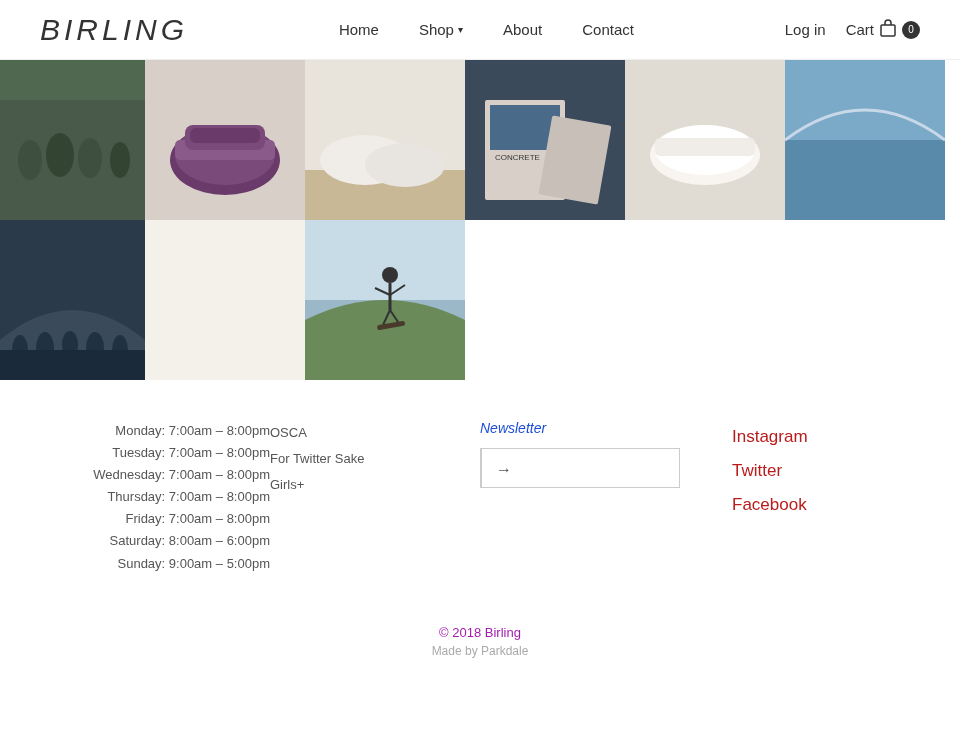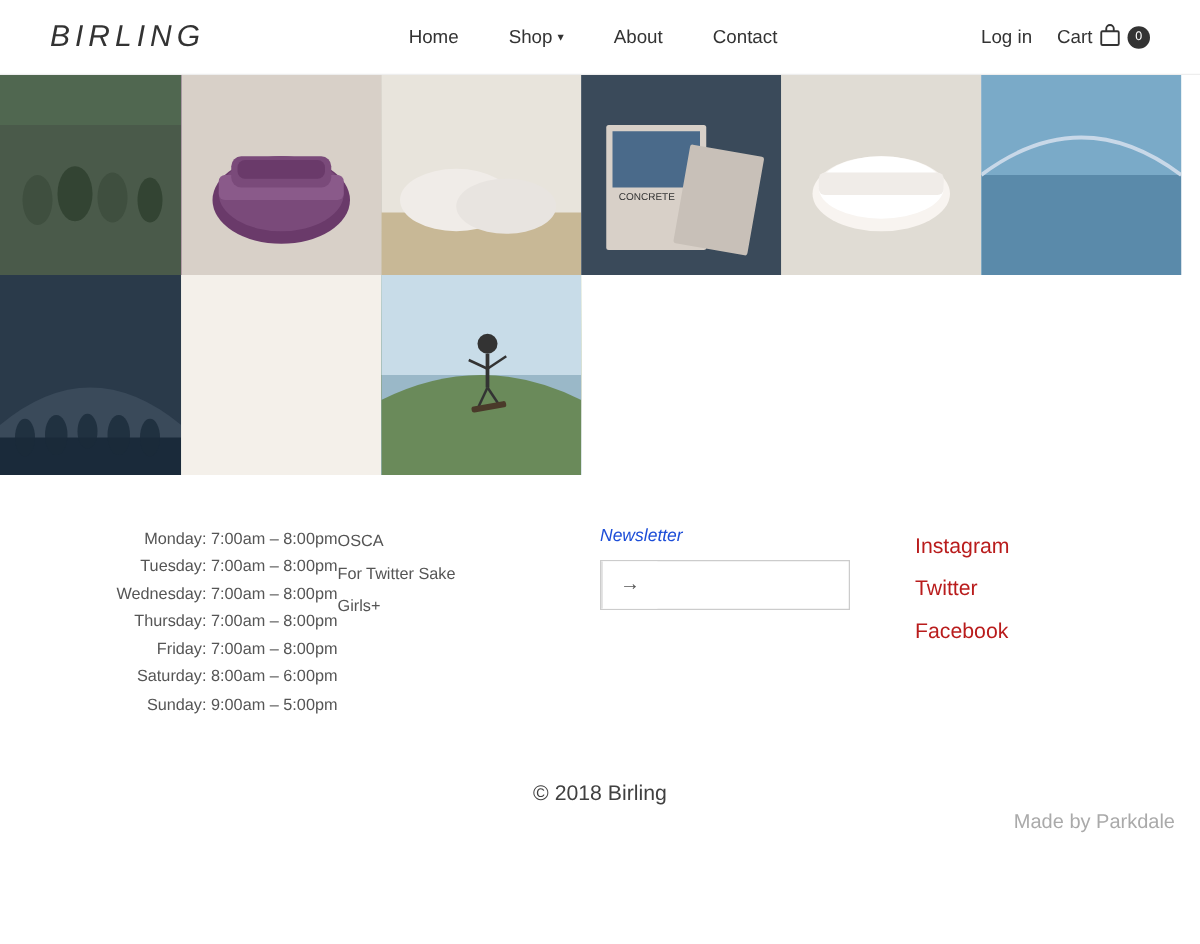--- a/index.html
+++ b/index.html
@@ -20,21 +20,21 @@
     nav {
       display: flex;
       align-items: center;
       justify-content: space-between;
       padding: 0 40px;
       height: 60px;
       border-bottom: 1px solid #eee;
     }
 
     .nav-logo {
-      font-size: 24px;
+      font-size: 30px;
       letter-spacing: 4px;
       font-weight: 400;
       color: #333;
       text-transform: uppercase;
       font-style: italic;
     }
 
     .nav-links {
       display: flex;
       align-items: center;
@@ -236,29 +236,28 @@
       line-height: 2;
     }
 
     .footer-bottom {
       text-align: center;
       padding: 20px;
       border-top: none;
     }
 
     .footer-bottom p {
-      font-size: 17px;
-      color: #404040;
+      font-size: 13px;
+      color: #a21caf;
     }
 
     .footer-bottom .made-by {
-      font-size: 16px;
+      font-size: 12px;
       color: #aaa;
       margin-top: 4px;
-      text-align: right;
     }
 
     .chevron {
       font-size: 10px;
     }
   </style>
 </head>
 <body>
 
 <nav>

